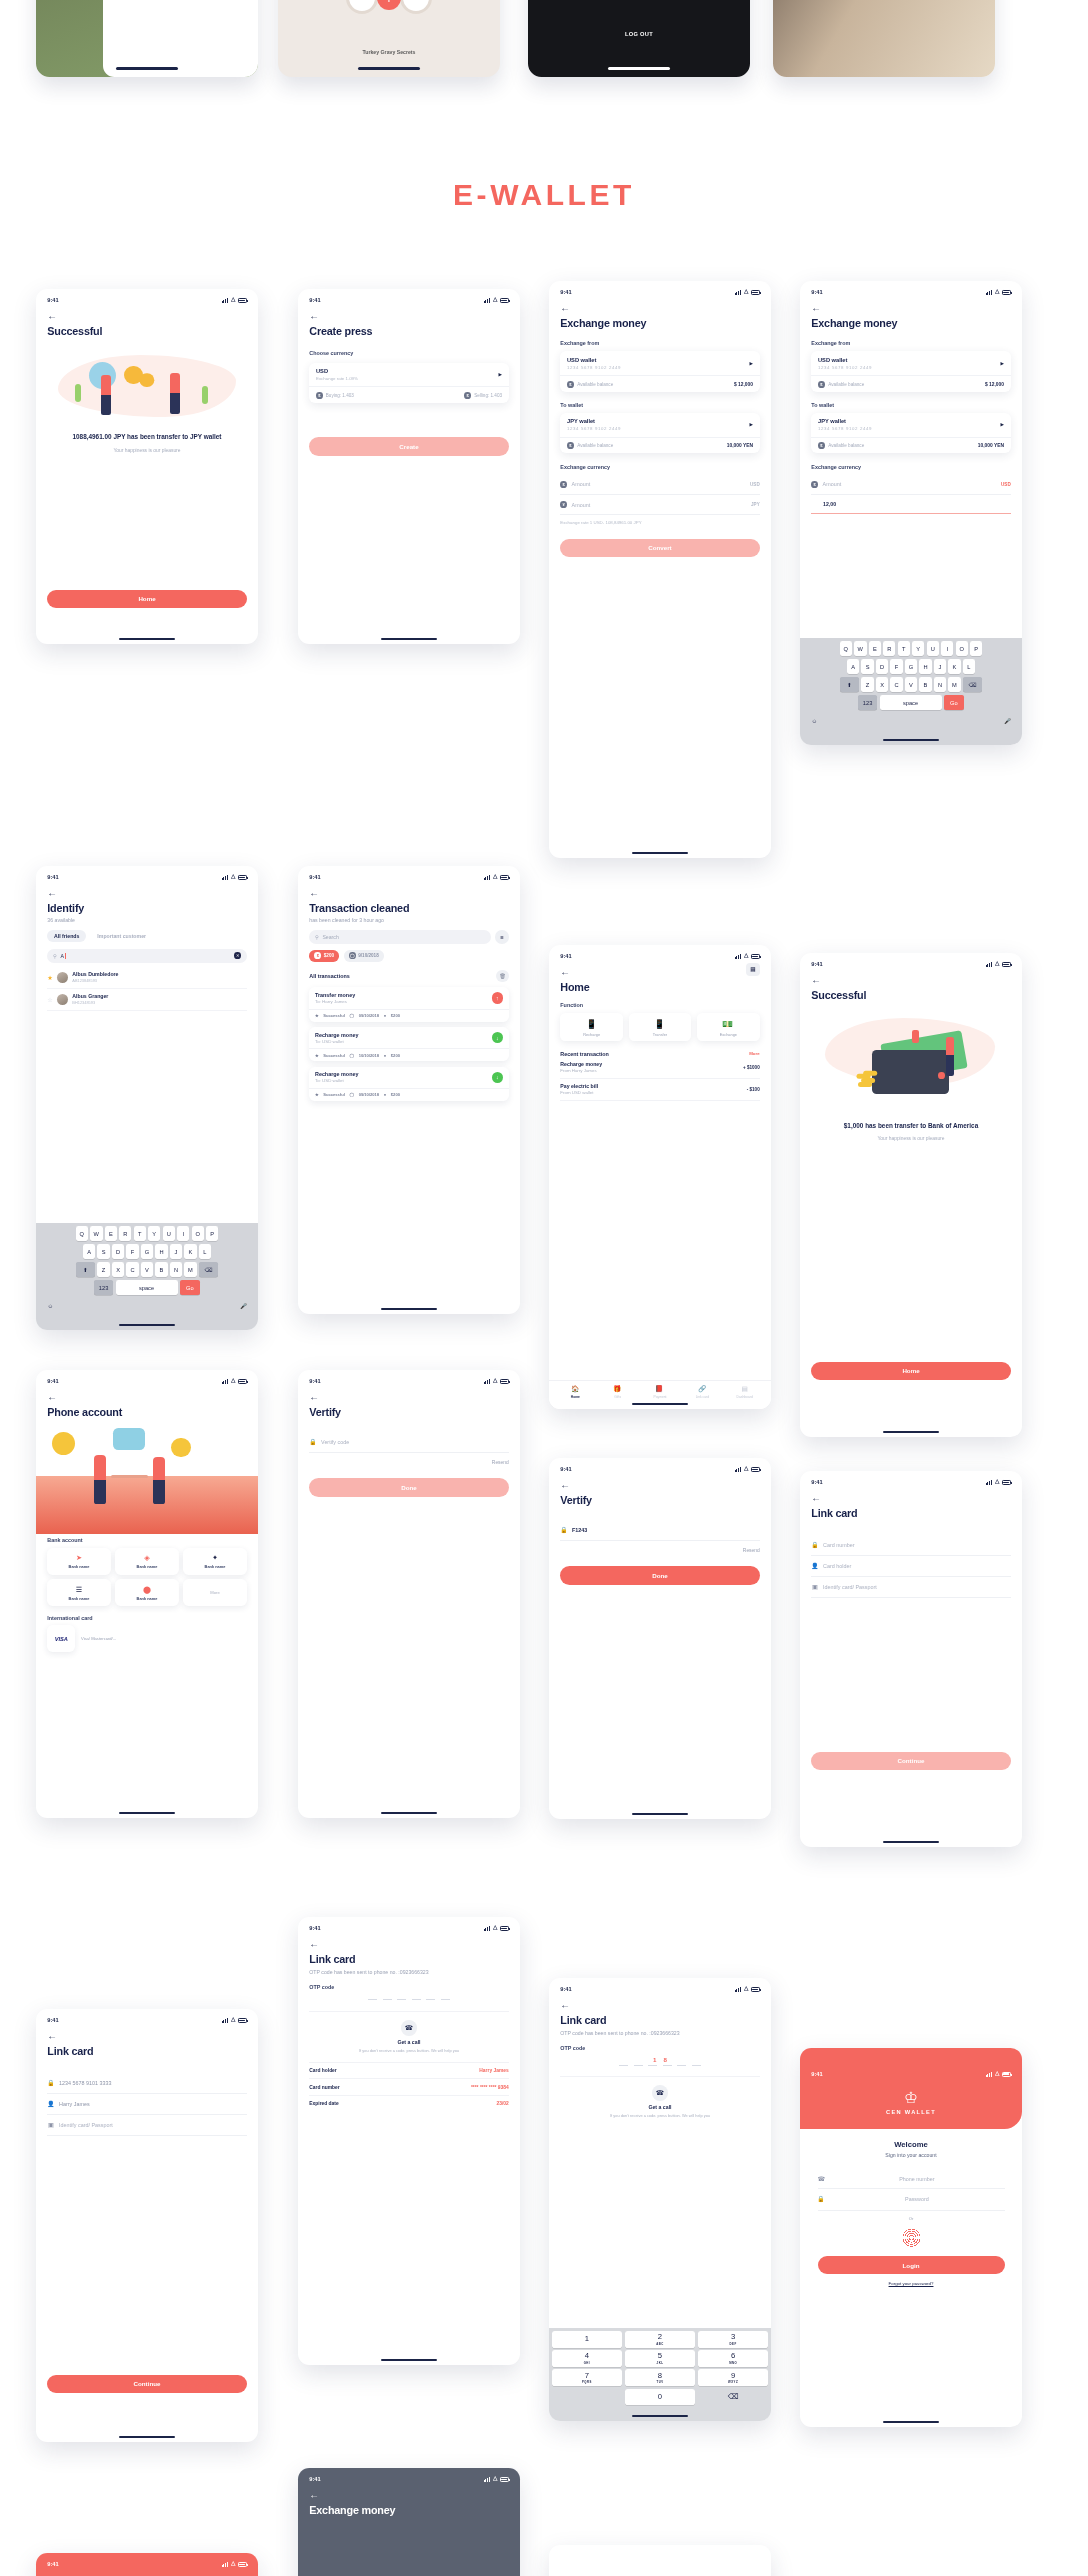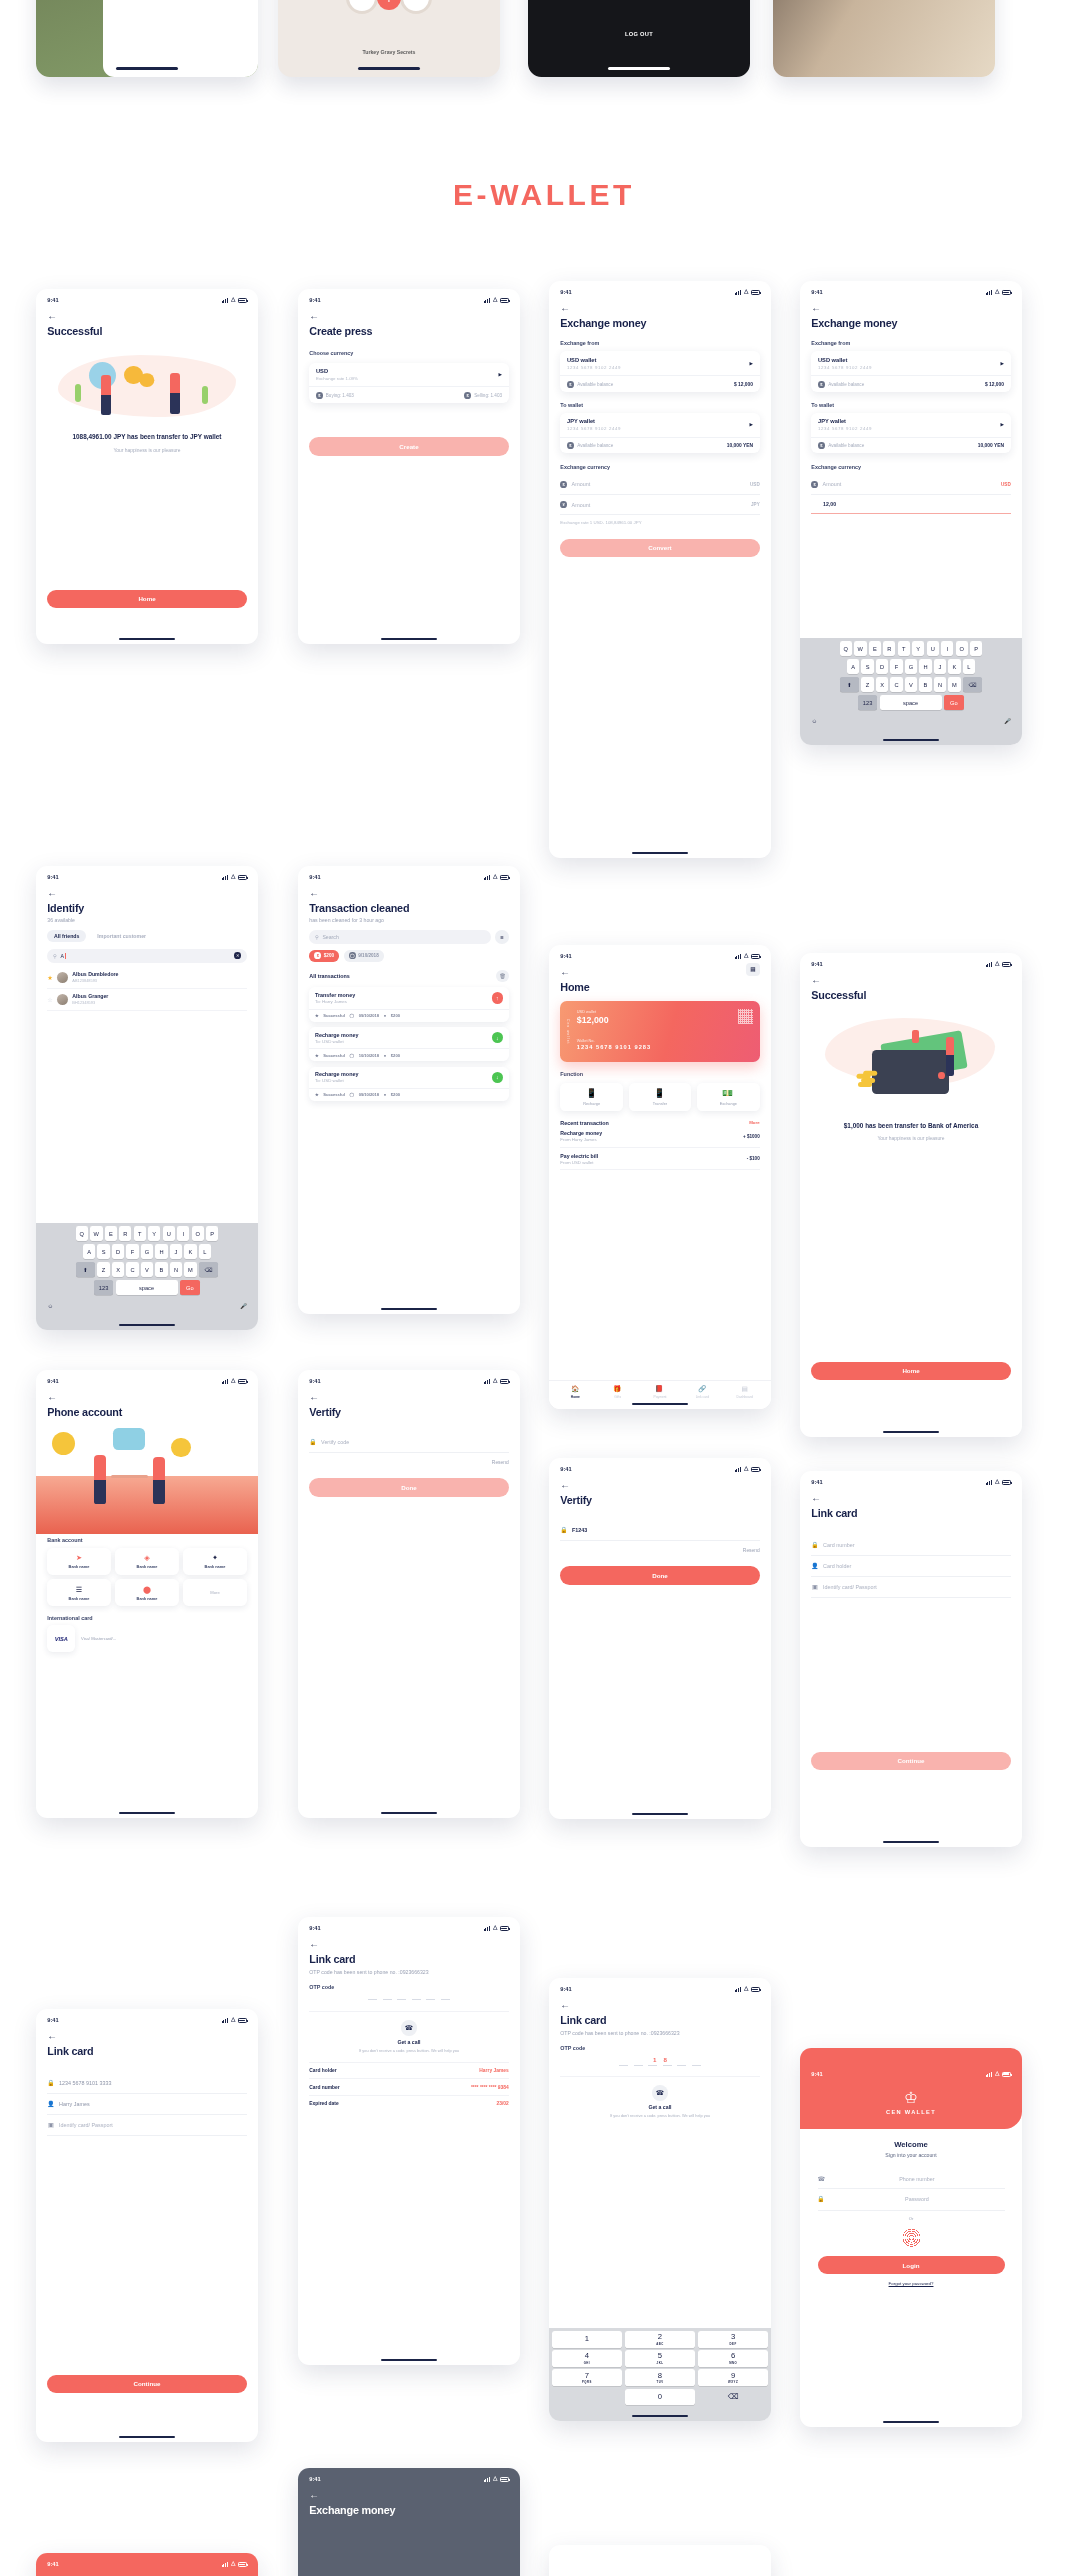--- a/index.html
+++ b/index.html
@@ -632,28 +632,20 @@
           <span class="ico-wifi">△</span>
           <i class="ico-bat"></i>
         </span>
   </div>
   <div style="display:flex;align-items:center;">
     <div class="backarrow">←</div>
     <span style="margin-left:auto;width:13.4px;height:13.4px;border-radius:4.1px;background:#eef0f4;display:flex;align-items:center;justify-content:center;font-size:5.7px;color:#20264a;">▦</span>
   </div>
   <div class="h1">Home</div>
 
-  <div class="bigcard" style="margin-top:8.2px;height:61px;padding:7.7px 7.7px 7.7px 16.5px;">
-    <span class="side">Cen wallet</span>
-    <div class="qr"></div>
-    <div class="lbl">USD wallet</div>
-    <div class="amt">$12,000</div>
-    <div class="lbl" style="margin-top:12.4px;">Wallet No.</div>
-    <div class="num">1234 5678 9101 9283</div>
-  </div>
 
   <div class="seclabel" style="margin-top:9.3px;">Function</div>
   <div style="display:flex;gap:5.7px;margin-top:5.2px;">
     <div class="fnbox">
       <div class="ic">📱</div>
       <div class="tx">Recharge</div>
     </div>
     <div class="fnbox">
       <div class="ic">📱</div>
       <div class="tx">Transfer</div>

